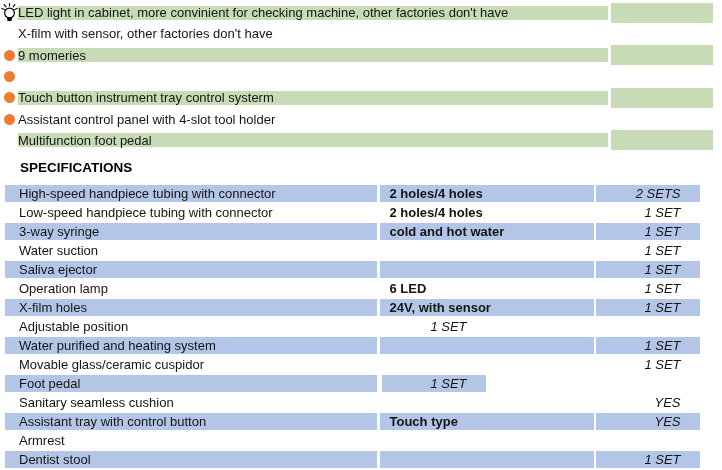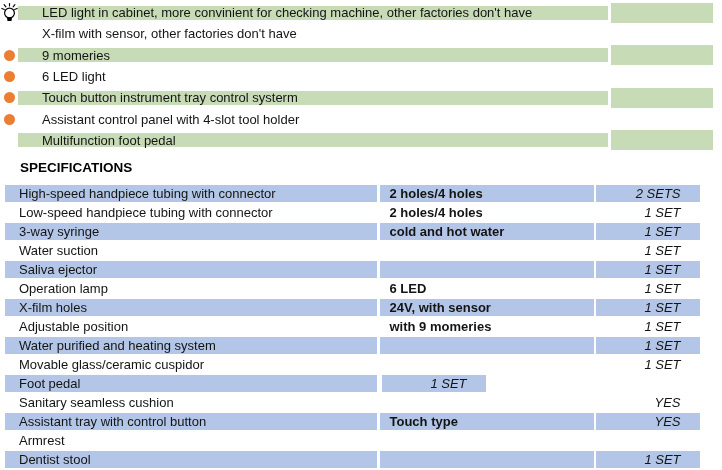--- a/index.html
+++ b/index.html
@@ -17,21 +17,21 @@
     overflow:hidden;
   }
   .page{width:722px;height:470px;position:relative;background:#fff;}
 
   
   .features{padding-top:2px;}
   .frow{display:flex;height:21.3px;align-items:center;}
   .bullet-zone{width:18px;height:100%;flex:none;display:flex;align-items:center;}
   .dot{width:11px;height:11px;border-radius:50%;background:var(--orange);margin-left:4px;}
   .bulb{margin-left:1px;margin-top:-1px;}
-  .fmain{width:590px;height:14px;display:flex;align-items:center;padding-left:24px;box-sizing:border-box;flex:none;}
+  .fmain{width:590px;height:14px;display:flex;align-items:center;padding-left:0;box-sizing:border-box;flex:none;}
   .fgap{width:2.5px;height:19.9px;flex:none;}
   .fright{width:102.5px;height:19.9px;flex:none;}
   .frow.green .fmain,.frow.green .fright{background:var(--green);}
 
   
   .heading-row{
     height:33px;display:flex;align-items:center;
     padding-left:20px;font-weight:bold;font-size:13.5px;color:#000;
   }
 
@@ -79,21 +79,20 @@
           <span class="dot"></span>
         </div>
         <div class="fmain">9 momeries</div>
         <div class="fgap"></div>
         <div class="fright"></div>
       </div>
       <div class="frow">
         <div class="bullet-zone">
           <span class="dot"></span>
         </div>
-        <div class="fmain">6 LED light</div>
         <div class="fgap"></div>
         <div class="fright"></div>
       </div>
       <div class="frow green">
         <div class="bullet-zone">
           <span class="dot"></span>
         </div>
         <div class="fmain">Touch button instrument tray control systerm</div>
         <div class="fgap"></div>
         <div class="fright"></div>
@@ -160,21 +159,20 @@
       <div class="trow blue">
         <div class="tc tc1">X-film holes</div>
         <div class="tgap"></div>
         <div class="tc tc2">24V, with sensor</div>
         <div class="tgap"></div>
         <div class="tc tc3">1 SET</div>
       </div>
       <div class="trow">
         <div class="tc tc1">Adjustable position</div>
         <div class="tgap"></div>
-        <div class="tc tc2">with 9 momeries</div>
         <div class="tgap"></div>
         <div class="tc tc3">1 SET</div>
       </div>
       <div class="trow blue">
         <div class="tc tc1">Water purified and heating system</div>
         <div class="tgap"></div>
         <div class="tc tc2"></div>
         <div class="tgap"></div>
         <div class="tc tc3">1 SET</div>
       </div>

